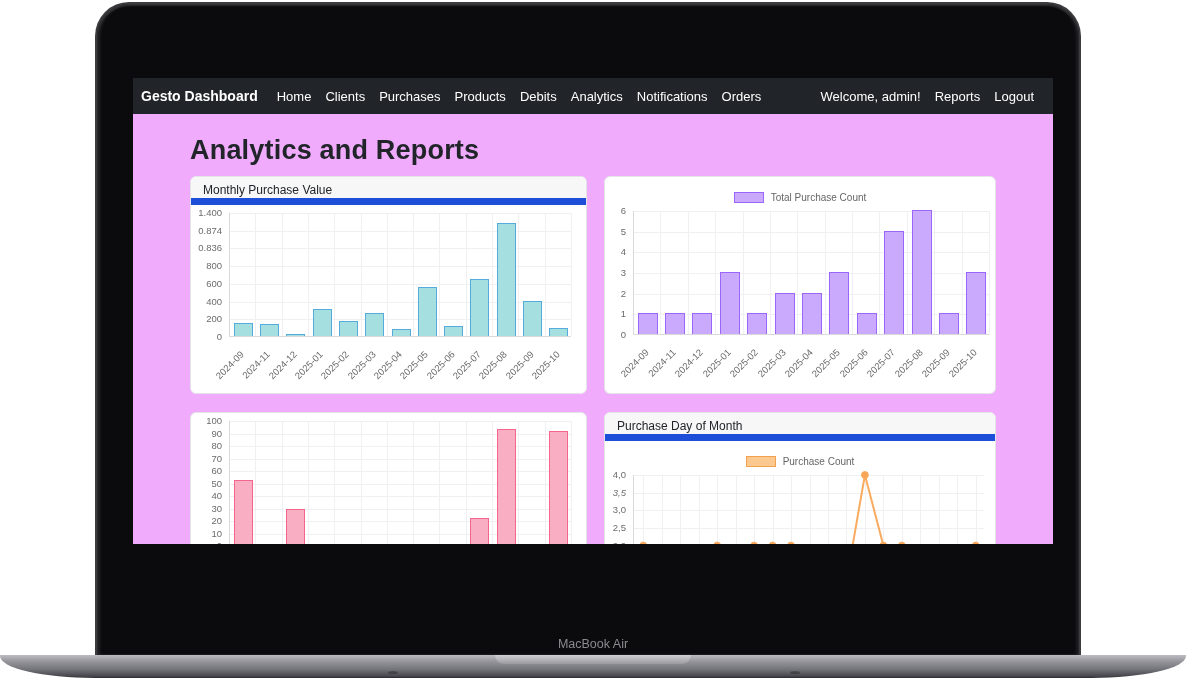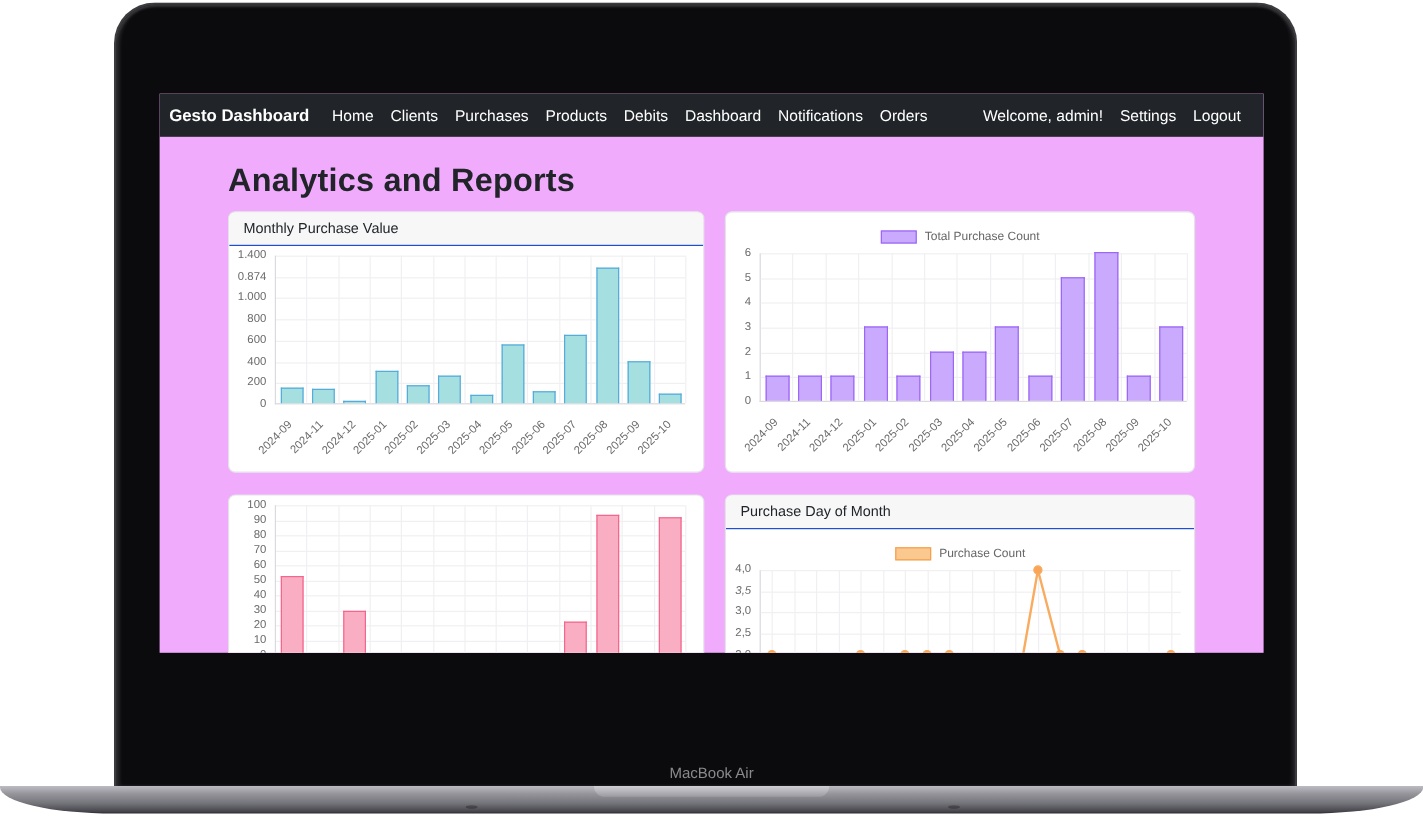--- a/index.html
+++ b/index.html
@@ -52,21 +52,21 @@
   .nav-welcome { color:#ffffff; font-size:13px; padding:0 7px; white-space:nowrap; }
 
   .content { padding:21px 57px 0 57px; }
   .page-title { font-size:27px; font-weight:bold; color:#212529; margin-bottom:10px; letter-spacing:.2px; }
 
   .cards { display:grid; grid-template-columns:397px 392px; column-gap:17px; row-gap:18px; }
   .card {
     background:#fff; border:1px solid #e4e4e8; border-radius:6px; overflow:hidden;
   }
   .card-header {
-    background:#f7f7f8; border-bottom:1px solid #1d4ed8;
+    background:#f7f7f8; border-bottom:7px solid #1d4ed8;
     padding:6px 12px; font-size:12px; color:#212529; height:28px;
   }
   .card-body { padding:0 0 6px 0; }
 
   .legend-row { display:flex; justify-content:center; align-items:center; gap:7px; margin-top:14px; height:12px; }
   .legend-swatch { width:30px; height:11px; border-style:solid; border-width:1.5px; }
   .legend-label { font-size:10px; color:#666; }
 
   .chart { position:relative; margin-top:8px; }
   .plot { position:absolute; top:0; border-left:1px solid #d9d9de; border-bottom:1px solid #d9d9de; }
@@ -89,45 +89,45 @@
 
   <div class="screen">
     <div class="navbar">
       <div class="brand">Gesto Dashboard</div>
       <div class="nav-links">
         <span class="nav-link">Home</span>
         <span class="nav-link">Clients</span>
         <span class="nav-link">Purchases</span>
         <span class="nav-link">Products</span>
         <span class="nav-link">Debits</span>
-        <span class="nav-link">Dashboard</span>
+        <span class="nav-link">Analytics</span>
         <span class="nav-link">Notifications</span>
         <span class="nav-link">Orders</span>
       </div>
       <div class="nav-right">
         <span class="nav-welcome">Welcome, admin!</span>
-        <span class="nav-link">Settings</span>
+        <span class="nav-link">Reports</span>
         <span class="nav-link">Logout</span>
       </div>
     </div>
 
     <div class="content">
       <div class="page-title">Analytics and Reports</div>
 
       <div class="cards">
         <div class="card">
           <div class="card-header">Monthly Purchase Value</div>
           <div class="card-body">
             <div class="chart" id="chart-0" style="height: 174px;">
                 <div class="ytick" style="left: 0px; width: 31px; top: 119px;">0</div>
                 <div class="ytick" style="left: 0px; width: 31px; top: 101.286px;">200</div>
                 <div class="ytick" style="left: 0px; width: 31px; top: 83.5714px;">400</div>
                 <div class="ytick" style="left: 0px; width: 31px; top: 65.8571px;">600</div>
                 <div class="ytick" style="left: 0px; width: 31px; top: 48.1429px;">800</div>
-                <div class="ytick" style="left: 0px; width: 31px; top: 30.4286px;">1.000</div>
+                <div class="ytick" style="left: 0px; width: 31px; top: 30.4286px;">0.836</div>
                 <div class="ytick" style="left: 0px; width: 31px; top: 12.7143px;">0.874</div>
                 <div class="ytick" style="left: 0px; width: 31px; top: -5px;">1.400</div>
                 <div class="plot" style="left: 38px; width: 342px; height: 124px;">
                   <div class="hgrid" style="top: 106.286px;"></div>
                   <div class="hgrid" style="top: 88.5714px;"></div>
                   <div class="hgrid" style="top: 70.8571px;"></div>
                   <div class="hgrid" style="top: 53.1429px;"></div>
                   <div class="hgrid" style="top: 35.4286px;"></div>
                   <div class="hgrid" style="top: 17.7143px;"></div>
                   <div class="hgrid" style="top: 0px;"></div>

